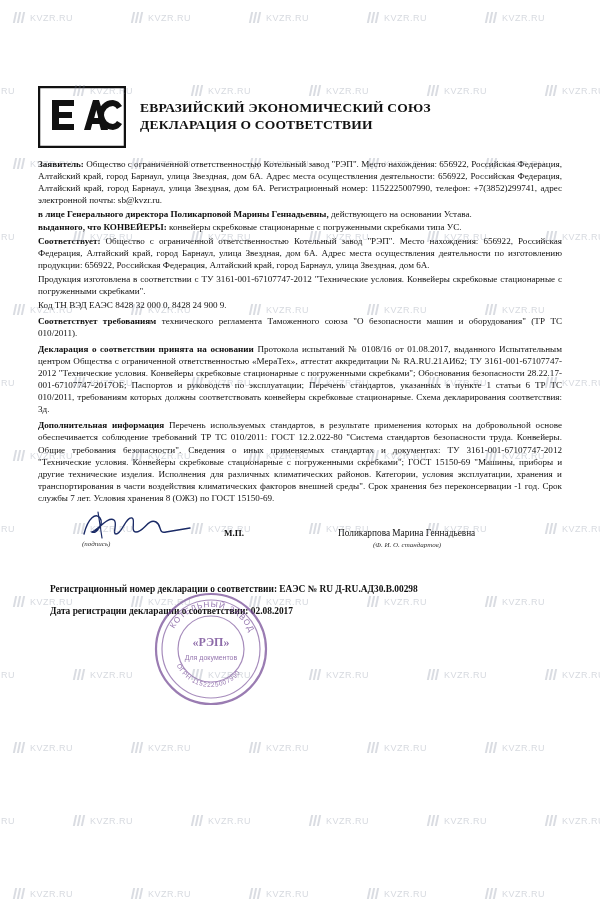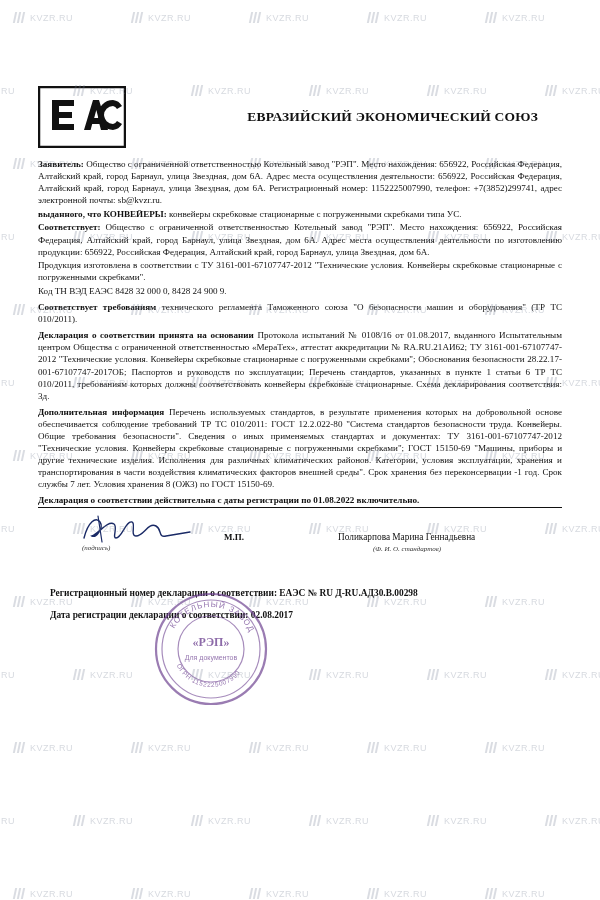--- a/index.html
+++ b/index.html
@@ -76,21 +76,21 @@
   }
   .eac-logo {
     width: 88px;
     height: 62px;
     flex: 0 0 88px;
     position: relative;
   }
   .eac-logo svg { display: block; }
   .header-titles {
     flex: 1 1 auto;
-    text-align: right;
+    text-align: left;
     padding-right: 24px;
   }
   .header-titles .t1,
   .header-titles .t2 {
     font-weight: bold;
     font-size: 13.5px;
     letter-spacing: 0.2px;
     line-height: 1.25;
     color: #111;
   }
@@ -204,42 +204,43 @@
             <path d="M14 14 h22 v6 h-15 v6 h13 v6 h-13 v6 h15 v6 h-22 z"></path>
 
             <path d="M46 44 l9 -30 h6 l9 30 h-7 l-1.6 -6 h-7.2 l-1.6 6 z M56.2 32 h4.2 l-2.1 -8 z"></path>
 
             <path d="M84 20 a12 12 0 0 0 -9 -6 a15 15 0 0 0 0 30 a12 12 0 0 0 9 -6 l-5 -3 a7 7 0 0 1 -4 3 a9 9 0 0 1 0 -18 a7 7 0 0 1 4 3 z"></path>
           </g>
         </svg>
       </div>
       <div class="header-titles">
         <div class="t1">ЕВРАЗИЙСКИЙ ЭКОНОМИЧЕСКИЙ СОЮЗ</div>
+        <div class="t2">ДЕКЛАРАЦИЯ О СООТВЕТСТВИИ</div>
       </div>
     </div>
 
     <p class="p"><b>Заявитель:</b><span> Общество с ограниченной ответственностью Котельный завод "РЭП". Место нахождения: 656922, Российская Федерация, Алтайский край, город Барнаул, улица Звездная, дом 6А. Адрес места осуществления деятельности: 656922, Российская Федерация, Алтайский край, город Барнаул, улица Звездная, дом 6А. Регистрационный номер: 1152225007990, телефон: +7(3852)299741, адрес электронной почты: sb@kvzr.ru.</span></p>
 
+    <p class="p"><b>в лице Генерального директора Поликарповой Марины Геннадьевны,</b><span> действующего на основании Устава.</span></p>
 
     <p class="p"><b>выданного, что КОНВЕЙЕРЫ:</b><span> конвейеры скребковые стационарные с погруженными скребками типа УС.</span></p>
 
     <p class="p"><b>Соответствует:</b><span> Общество с ограниченной ответственностью Котельный завод "РЭП". Место нахождения: 656922, Российская Федерация, Алтайский край, город Барнаул, улица Звездная, дом 6А. Адрес места осуществления деятельности по изготовлению продукции: 656922, Российская Федерация, Алтайский край, город Барнаул, улица Звездная, дом 6А.</span></p>
 
     <p class="p"><span>Продукция изготовлена в соответствии с ТУ 3161-001-67107747-2012 "Технические условия. Конвейеры скребковые стационарные с погруженными скребками".</span></p>
 
     <p class="p"><span>Код ТН ВЭД ЕАЭС 8428 32 000 0, 8428 24 900 9.</span></p>
 
 
     <p class="p sec-gap"><b>Соответствует требованиям</b><span> технического регламента Таможенного союза  "О безопасности машин и оборудования" (ТР ТС 010/2011).</span></p>
 
     <p class="p sec-gap"><b>Декларация о соответствии принята на основании</b><span> Протокола испытаний № 0108/16 от 01.08.2017, выданного Испытательным центром Общества с ограниченной ответственностью «МераТех», аттестат аккредитации № RA.RU.21АИ62; ТУ 3161-001-67107747-2012 "Технические условия. Конвейеры скребковые стационарные с погруженными скребками"; Обоснования безопасности 28.22.17-001-67107747-2017ОБ; Паспортов и руководств по эксплуатации; Перечень стандартов, указанных в пункте 1 статьи 6 ТР ТС 010/2011, требованиям которых должны соответствовать  конвейеры скребковые стационарные. Схема декларирования соответствия: 3д.</span></p>
 
     <p class="p sec-gap"><b>Дополнительная информация</b><span> Перечень используемых стандартов, в результате применения которых на добровольной основе обеспечивается соблюдение требований ТР ТС 010/2011: ГОСТ 12.2.022-80 "Система стандартов безопасности труда. Конвейеры. Общие требования безопасности". Сведения о иных применяемых стандартах и документах: ТУ 3161-001-67107747-2012 "Технические условия. Конвейеры скребковые стационарные с погруженными скребками"; ГОСТ 15150-69 "Машины, приборы и другие технические изделия. Исполнения для различных климатических районов. Категории, условия эксплуатации, хранения и транспортирования в части воздействия климатических факторов внешней среды". Срок хранения без переконсервации -1 год. Срок службы 7 лет. Условия хранения 8 (ОЖ3) по ГОСТ 15150-69.</span></p>
 
-    <div class="valid-line">Декларация о соответствии действительна с даты регистрации  по 01.08.2022 включительно.</div>
 
     <div class="sign-block">
       <svg class="sign-scribble" viewBox="0 0 120 34" aria-hidden="true">
         <path d="M6 26 C 10 10, 18 4, 22 10 C 26 16, 18 26, 14 24 C 20 22, 30 8, 36 12 C 40 15, 34 26, 38 26 C 44 26, 48 8, 54 10 C 58 11, 52 24, 58 24 C 66 24, 70 10, 78 14 C 84 17, 80 26, 88 24 L 112 20" fill="none" stroke="#1a2a66" stroke-width="1.4" stroke-linecap="round"></path>
         <path d="M20 4 L 24 30" fill="none" stroke="#1a2a66" stroke-width="1.2" stroke-linecap="round"></path>
       </svg>
       <div class="sign-cap">(подпись)</div>
       <div class="mp">М.П.</div>
       <div class="sign-name">Поликарпова Марина Геннадьевна</div>
       <div class="sign-name-cap">(Ф. И. О. стандартов)</div>

